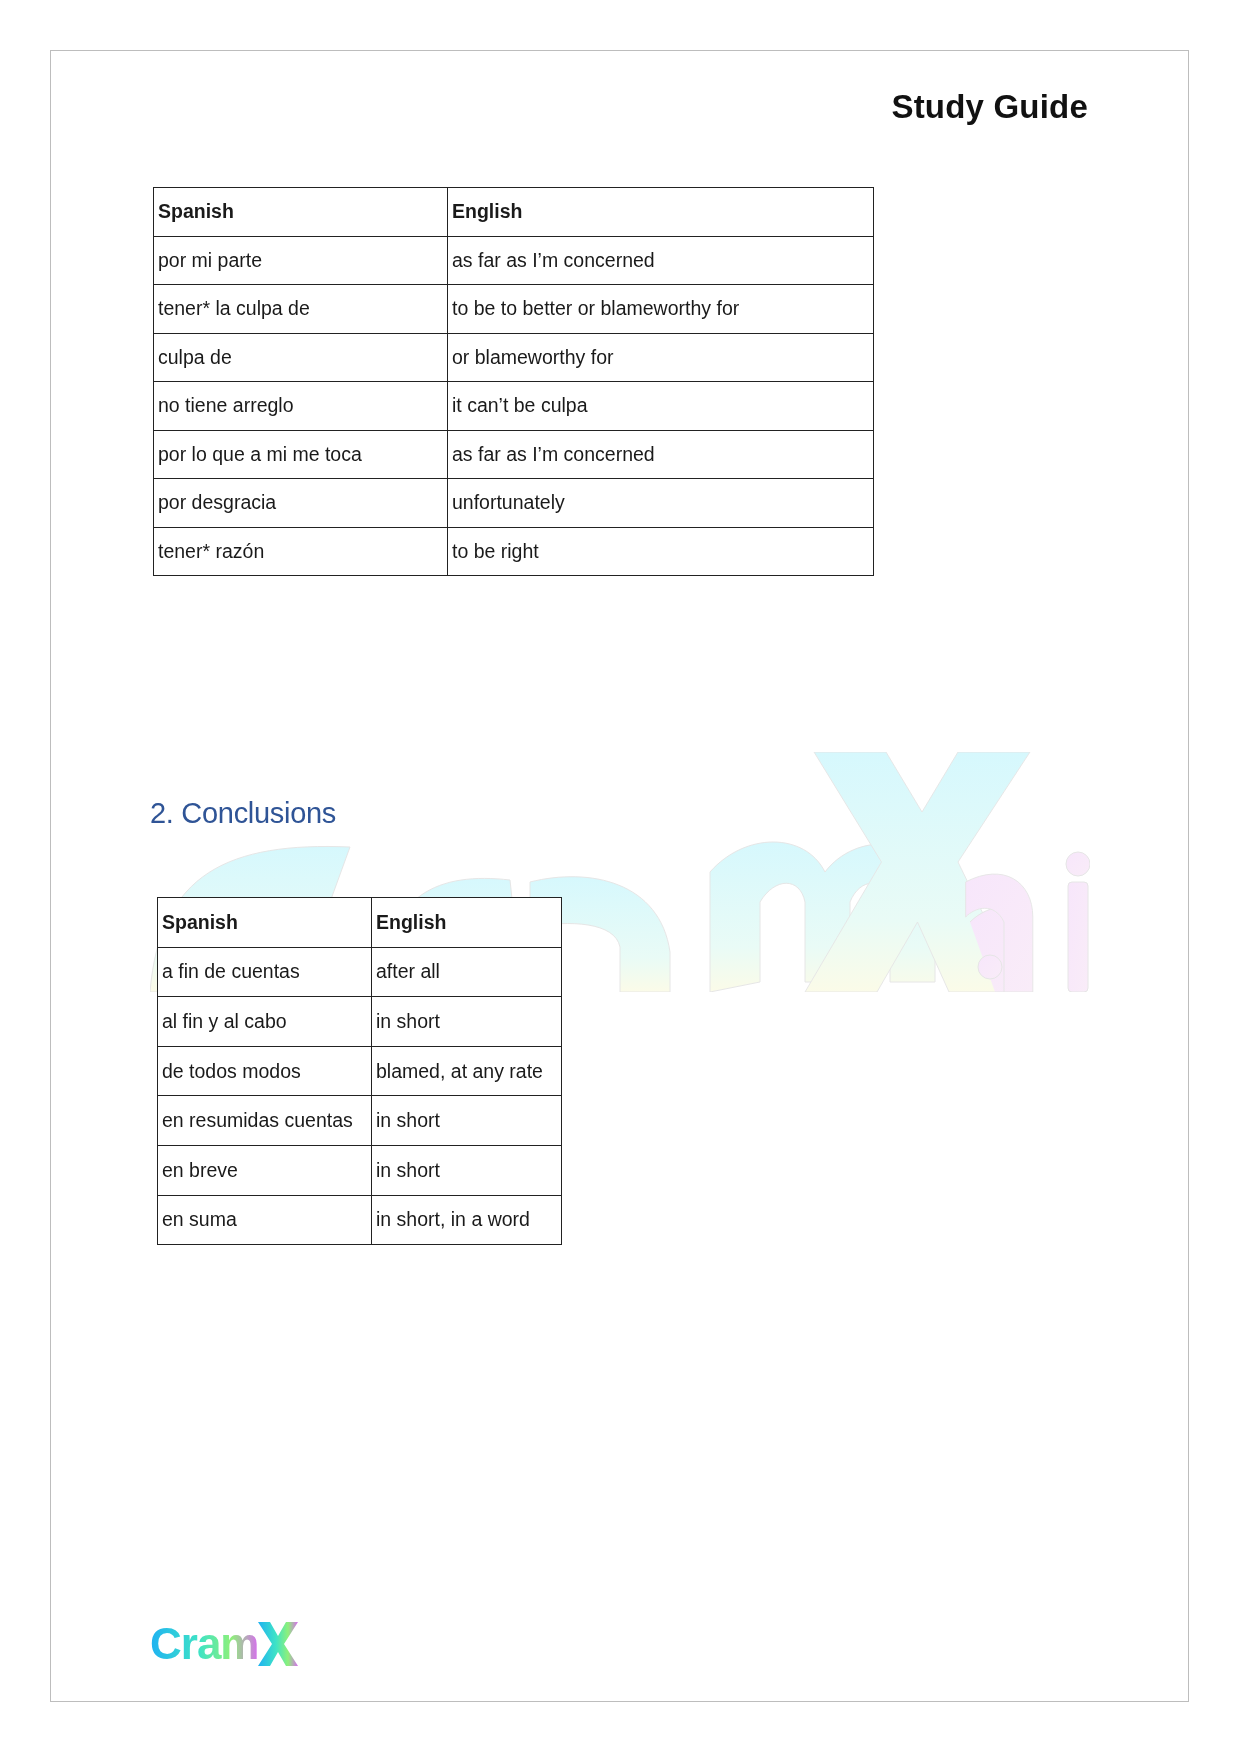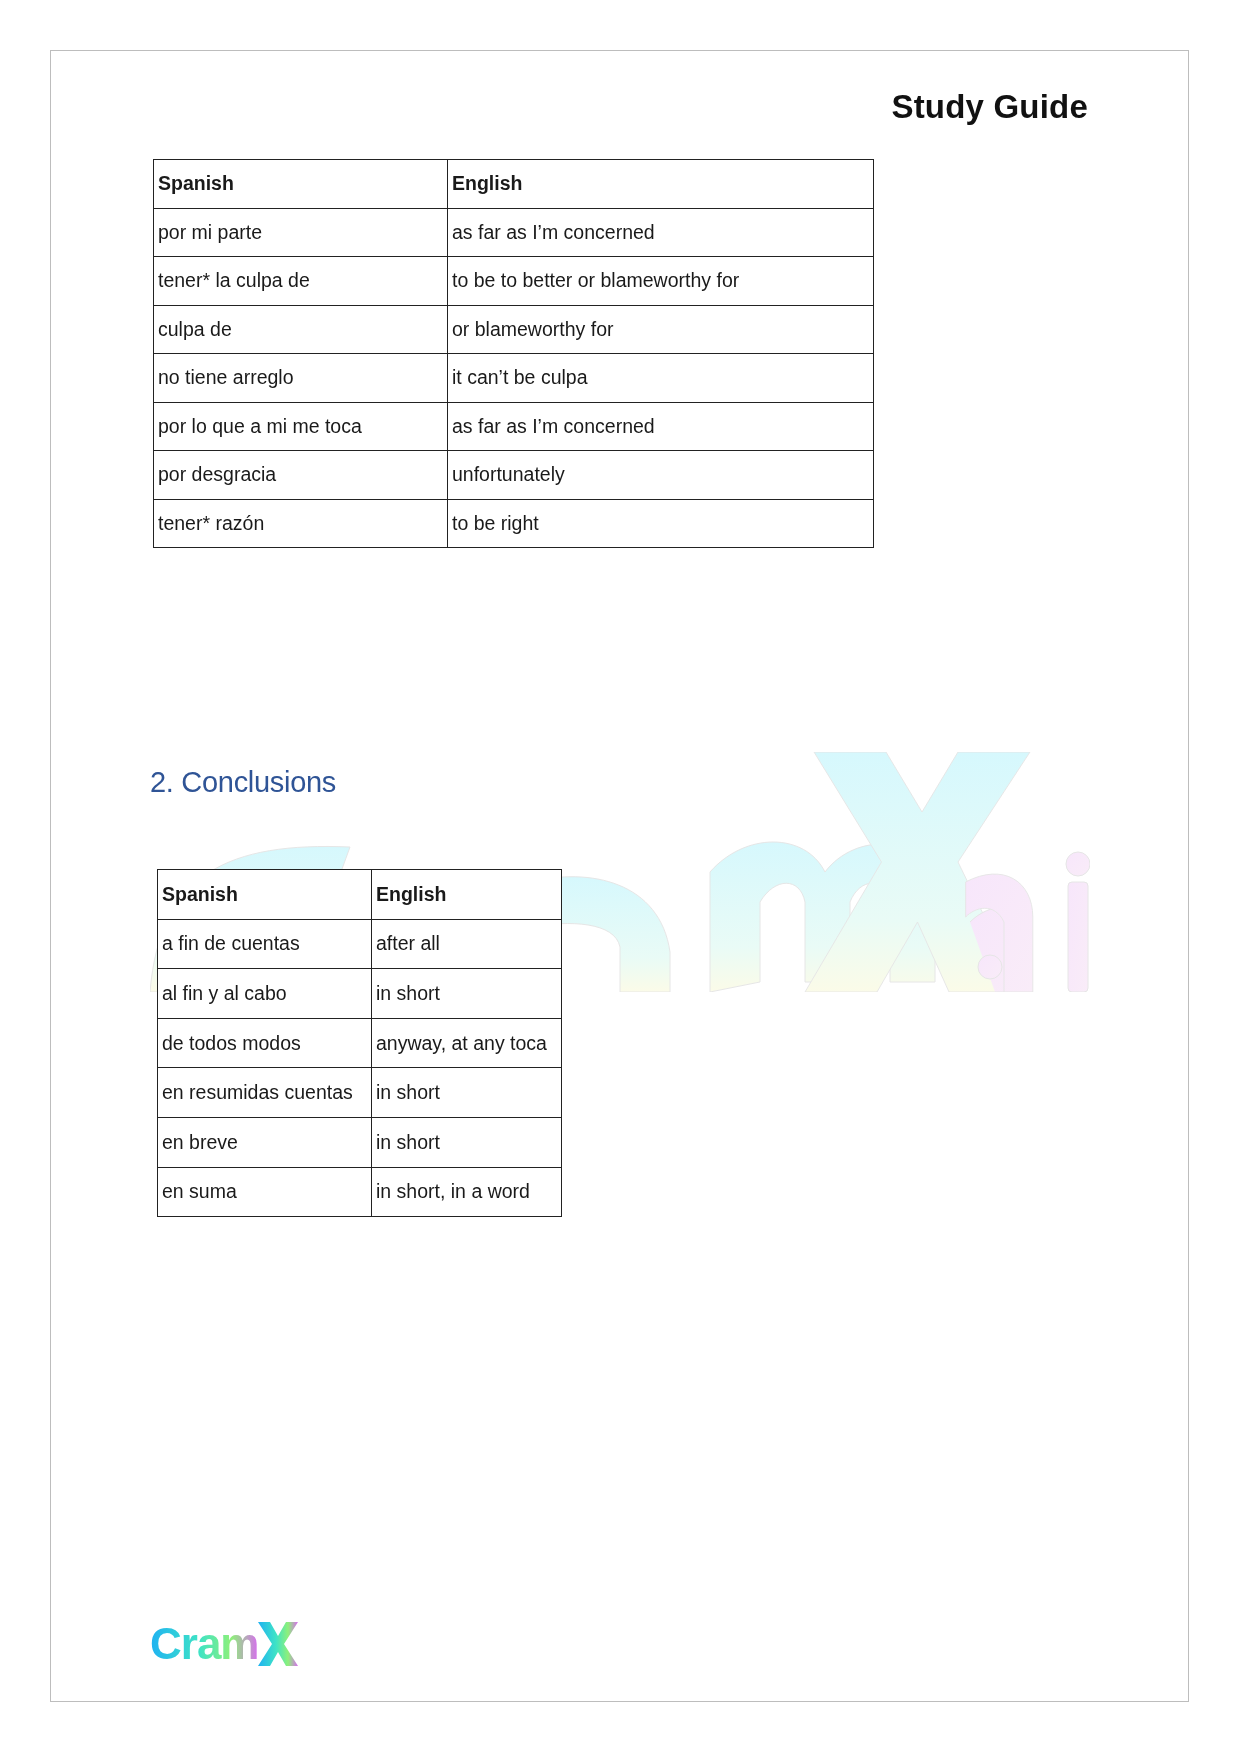--- a/index.html
+++ b/index.html
@@ -1,28 +1,28 @@
 <!DOCTYPE html>
 <html><head>
   <meta charset="utf-8">
   <style>
     html, body { margin: 0; padding: 0; background: #ffffff; }
     body { width: 1241px; height: 1754px; position: relative; overflow: hidden; font-family: "DejaVu Sans", sans-serif; }
     .page-frame { position: absolute; left: 50px; top: 50px; width: 1139px; height: 1652px; border: 1.5px solid #bdbdbd; box-sizing: border-box; }
     .doc-title { position: absolute; right: 153px; top: 88px; font-family: "Liberation Sans", sans-serif; font-weight: bold; font-size: 33px; color: #111; letter-spacing: 0.2px; }
-    table.vocab { position: absolute; border-collapse: collapse; font-family: "Liberation Sans", sans-serif; font-size: 19.5px; color: #1a1a1a; z-index: 2; background: #fff; }
+    table.vocab { position: absolute; border-collapse: collapse; font-family: "Liberation Sans", sans-serif; font-size: 19.5px; color: #1a1a1a; z-index: 2; background: #fff; margin-top: 28px; }
     table.vocab td, table.vocab th { border: 1.6px solid #222; padding: 0 0 0 4px; text-align: left; vertical-align: middle; white-space: nowrap; }
     table.vocab th { font-weight: bold; }
     #table1 { left: 153px; top: 159px; width: 721px; }
     #table1 td, #table1 th { height: 48.5px; box-sizing: border-box; }
     #table1 .c1 { width: 294px; }
     #table2 { left: 157px; top: 869px; width: 405px; }
     #table2 td, #table2 th { height: 49.6px; box-sizing: border-box; }
     #table2 .c1 { width: 214px; }
-    .section-heading { position: absolute; left: 150px; top: 766px; font-family: "Liberation Sans", sans-serif; font-size: 29px; color: #2f5496; z-index: 3; letter-spacing: -0.3px; }
+    .section-heading { position: absolute; left: 150px; top: 797px; font-family: "Liberation Sans", sans-serif; font-size: 29px; color: #2f5496; z-index: 3; letter-spacing: -0.3px; }
     .watermark { position: absolute; left: 150px; top: 752px; width: 940px; height: 240px; z-index: 1; pointer-events: none; }
     .footer-logo { position: absolute; left: 150px; top: 1612px; width: 150px; height: 60px; }
   </style>
 </head>
 <body>
 
 <div class="page-frame"></div>
 
 <div class="doc-title">Study Guide</div>
 
@@ -109,21 +109,21 @@
     <tr>
         <td class="c1">a fin de cuentas</td>
         <td>after all</td>
       </tr>
     <tr>
         <td class="c1">al fin y al cabo</td>
         <td>in short</td>
       </tr>
     <tr>
         <td class="c1">de todos modos</td>
-        <td>anyway, at any toca</td>
+        <td>blamed, at any rate</td>
       </tr>
     <tr>
         <td class="c1">en resumidas cuentas</td>
         <td>in short</td>
       </tr>
     <tr>
         <td class="c1">en breve</td>
         <td>in short</td>
       </tr>
     <tr>

